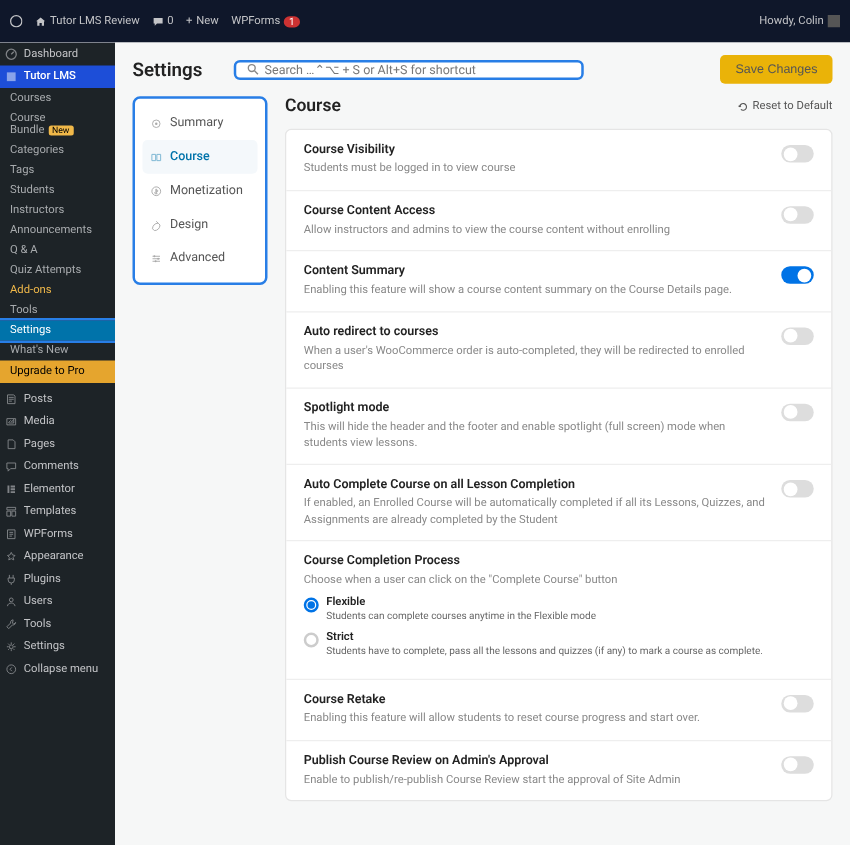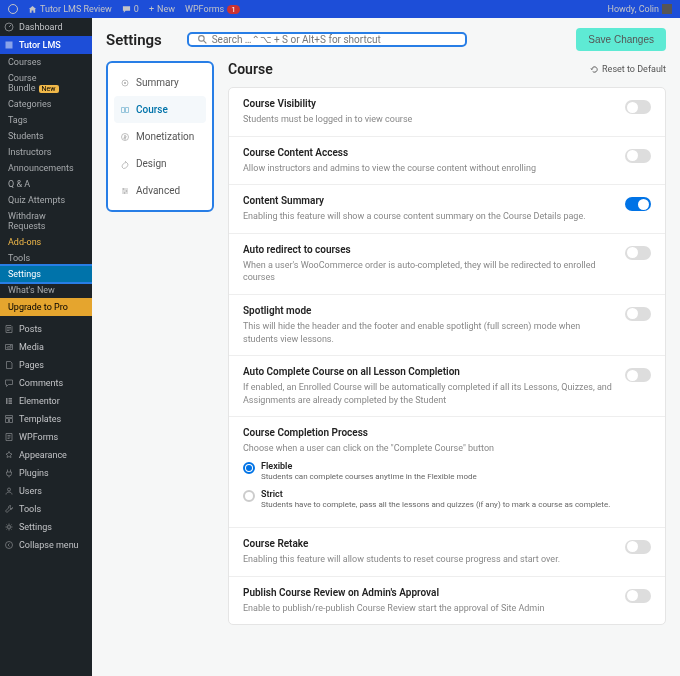--- a/index.html
+++ b/index.html
@@ -1,18 +1,18 @@
 <!DOCTYPE html>
 <html><head>
 <meta charset="utf-8">
 <style>
   * { box-sizing: border-box; margin: 0; padding: 0; }
   body { font-family: -apple-system, BlinkMacSystemFont, "Segoe UI", Roboto, sans-serif; font-size: 12px; color: #333; background: #f0f0f1; width: 680px; height: 676px; overflow: hidden; }
   
-  .adminbar { background: #1d4ed8; color: #c3c4c7; height: 18px; display: flex; align-items: center; justify-content: space-between; font-size: 9px; padding: 0 8px; }
+  .adminbar { background: #0f172a; color: #c3c4c7; height: 34px; display: flex; align-items: center; justify-content: space-between; font-size: 9px; padding: 0 8px; }
   .adminbar .left, .adminbar .right { display: flex; align-items: center; gap: 10px; }
   .adminbar .item { display: flex; align-items: center; gap: 3px; cursor: pointer; }
   .adminbar .badge { background: #cc3232; color: #fff; border-radius: 8px; padding: 0 4px; font-size: 8px; }
   
   .layout { display: flex; height: calc(100% - 18px); }
   .sidebar { width: 92px; background: #1d2327; color: #c3c4c7; font-size: 9px; overflow-y: auto; flex-shrink: 0; }
   .sidebar .item { display: flex; align-items: center; gap: 5px; padding: 4px 4px; cursor: pointer; }
   .sidebar .item.top { background: #1d4ed8; color: #fff; font-weight: 500; position: relative; }
   .sidebar .item.top::after { content: ""; position: absolute; right: -4px; top: 50%; transform: translateY(-50%); border: 4px solid transparent; border-right-color: #f0f0f1; }
   .sidebar .subthin { padding: 3px 8px 3px 8px; font-size: 9px; color: #a7aaad; cursor: pointer; }
@@ -20,21 +20,21 @@
   .sidebar .subthin.orange { color: #f0b849; }
   .sidebar .subthin .newbadge { background: #f0b849; color: #000; font-size: 7px; padding: 0 3px; border-radius: 2px; margin-left: 3px; }
   .sidebar .upgrade { background: #e5a52e; color: #000; padding: 4px 8px; font-size: 9px; cursor: pointer; }
   .sidebar .sep { height: 4px; }
   .sidebar .icon { width: 10px; height: 10px; display: inline-block; opacity: 0.6; }
   
   .main { flex: 1; background: #f6f7f7; overflow-y: auto; }
   .settings-head { display: flex; align-items: center; justify-content: space-between; padding: 10px 14px; gap: 10px; }
   .settings-head h1 { font-size: 15px; font-weight: 600; color: #222; }
   .searchwrap { flex: 1; max-width: 280px; display: flex; align-items: center; gap: 4px; border: 2px solid #287ee6; background: #fff; border-radius: 5px; padding: 0 8px; font-size: 10px; color: #777; }
-  .savebtn { background: #5eead4; border: none; color: #555; font-size: 10px; padding: 6px 12px; border-radius: 4px; cursor: pointer; }
+  .savebtn { background: #eab308; border: none; color: #555; font-size: 10px; padding: 6px 12px; border-radius: 4px; cursor: pointer; }
   .content-row { display: flex; gap: 14px; padding: 0 14px 14px 14px; }
   .tabs { width: 108px; background: #fff; border: 2px solid #287ee6; border-radius: 6px; padding: 6px; flex-shrink: 0; align-self: flex-start; }
   .tabs .tab { display: flex; align-items: center; gap: 6px; padding: 8px 6px; font-size: 10px; color: #555; cursor: pointer; border-radius: 4px; }
   .tabs .tab.active { color: #0073aa; background: #f4f8fb; font-weight: 500; }
   .tabs .icon { width: 10px; height: 10px; opacity: 0.5; }
   .panel { flex: 1; }
   .panel-head { display: flex; justify-content: space-between; align-items: center; margin-bottom: 10px; }
   .panel-head h2 { font-size: 14px; font-weight: 600; color: #222; }
   .panel-head .reset { font-size: 9px; color: #555; display: flex; align-items: center; gap: 3px; cursor: pointer; }
   .card { background: #fff; border: 1px solid #e5e5e5; border-radius: 5px; }
@@ -114,21 +114,20 @@
     <div id="tutor-sub">
         <div class="subthin">Courses</div>
         <div class="subthin">Course Bundle<span class="newbadge">New</span></div>
         <div class="subthin">Categories</div>
         <div class="subthin">Tags</div>
         <div class="subthin">Students</div>
         <div class="subthin">Instructors</div>
         <div class="subthin">Announcements</div>
         <div class="subthin">Q &amp; A</div>
         <div class="subthin">Quiz Attempts</div>
-        <div class="subthin">Withdraw Requests</div>
         <div class="subthin orange">Add-ons</div>
         <div class="subthin">Tools</div>
         <div class="subthin highlight">Settings</div>
         <div class="subthin">What's New</div>
       </div>
     <div class="upgrade">Upgrade to Pro</div>
     <div class="sep"></div>
     <div id="wp-menu">
         <div class="item">
           <svg class="icon" viewBox="0 0 20 20">

